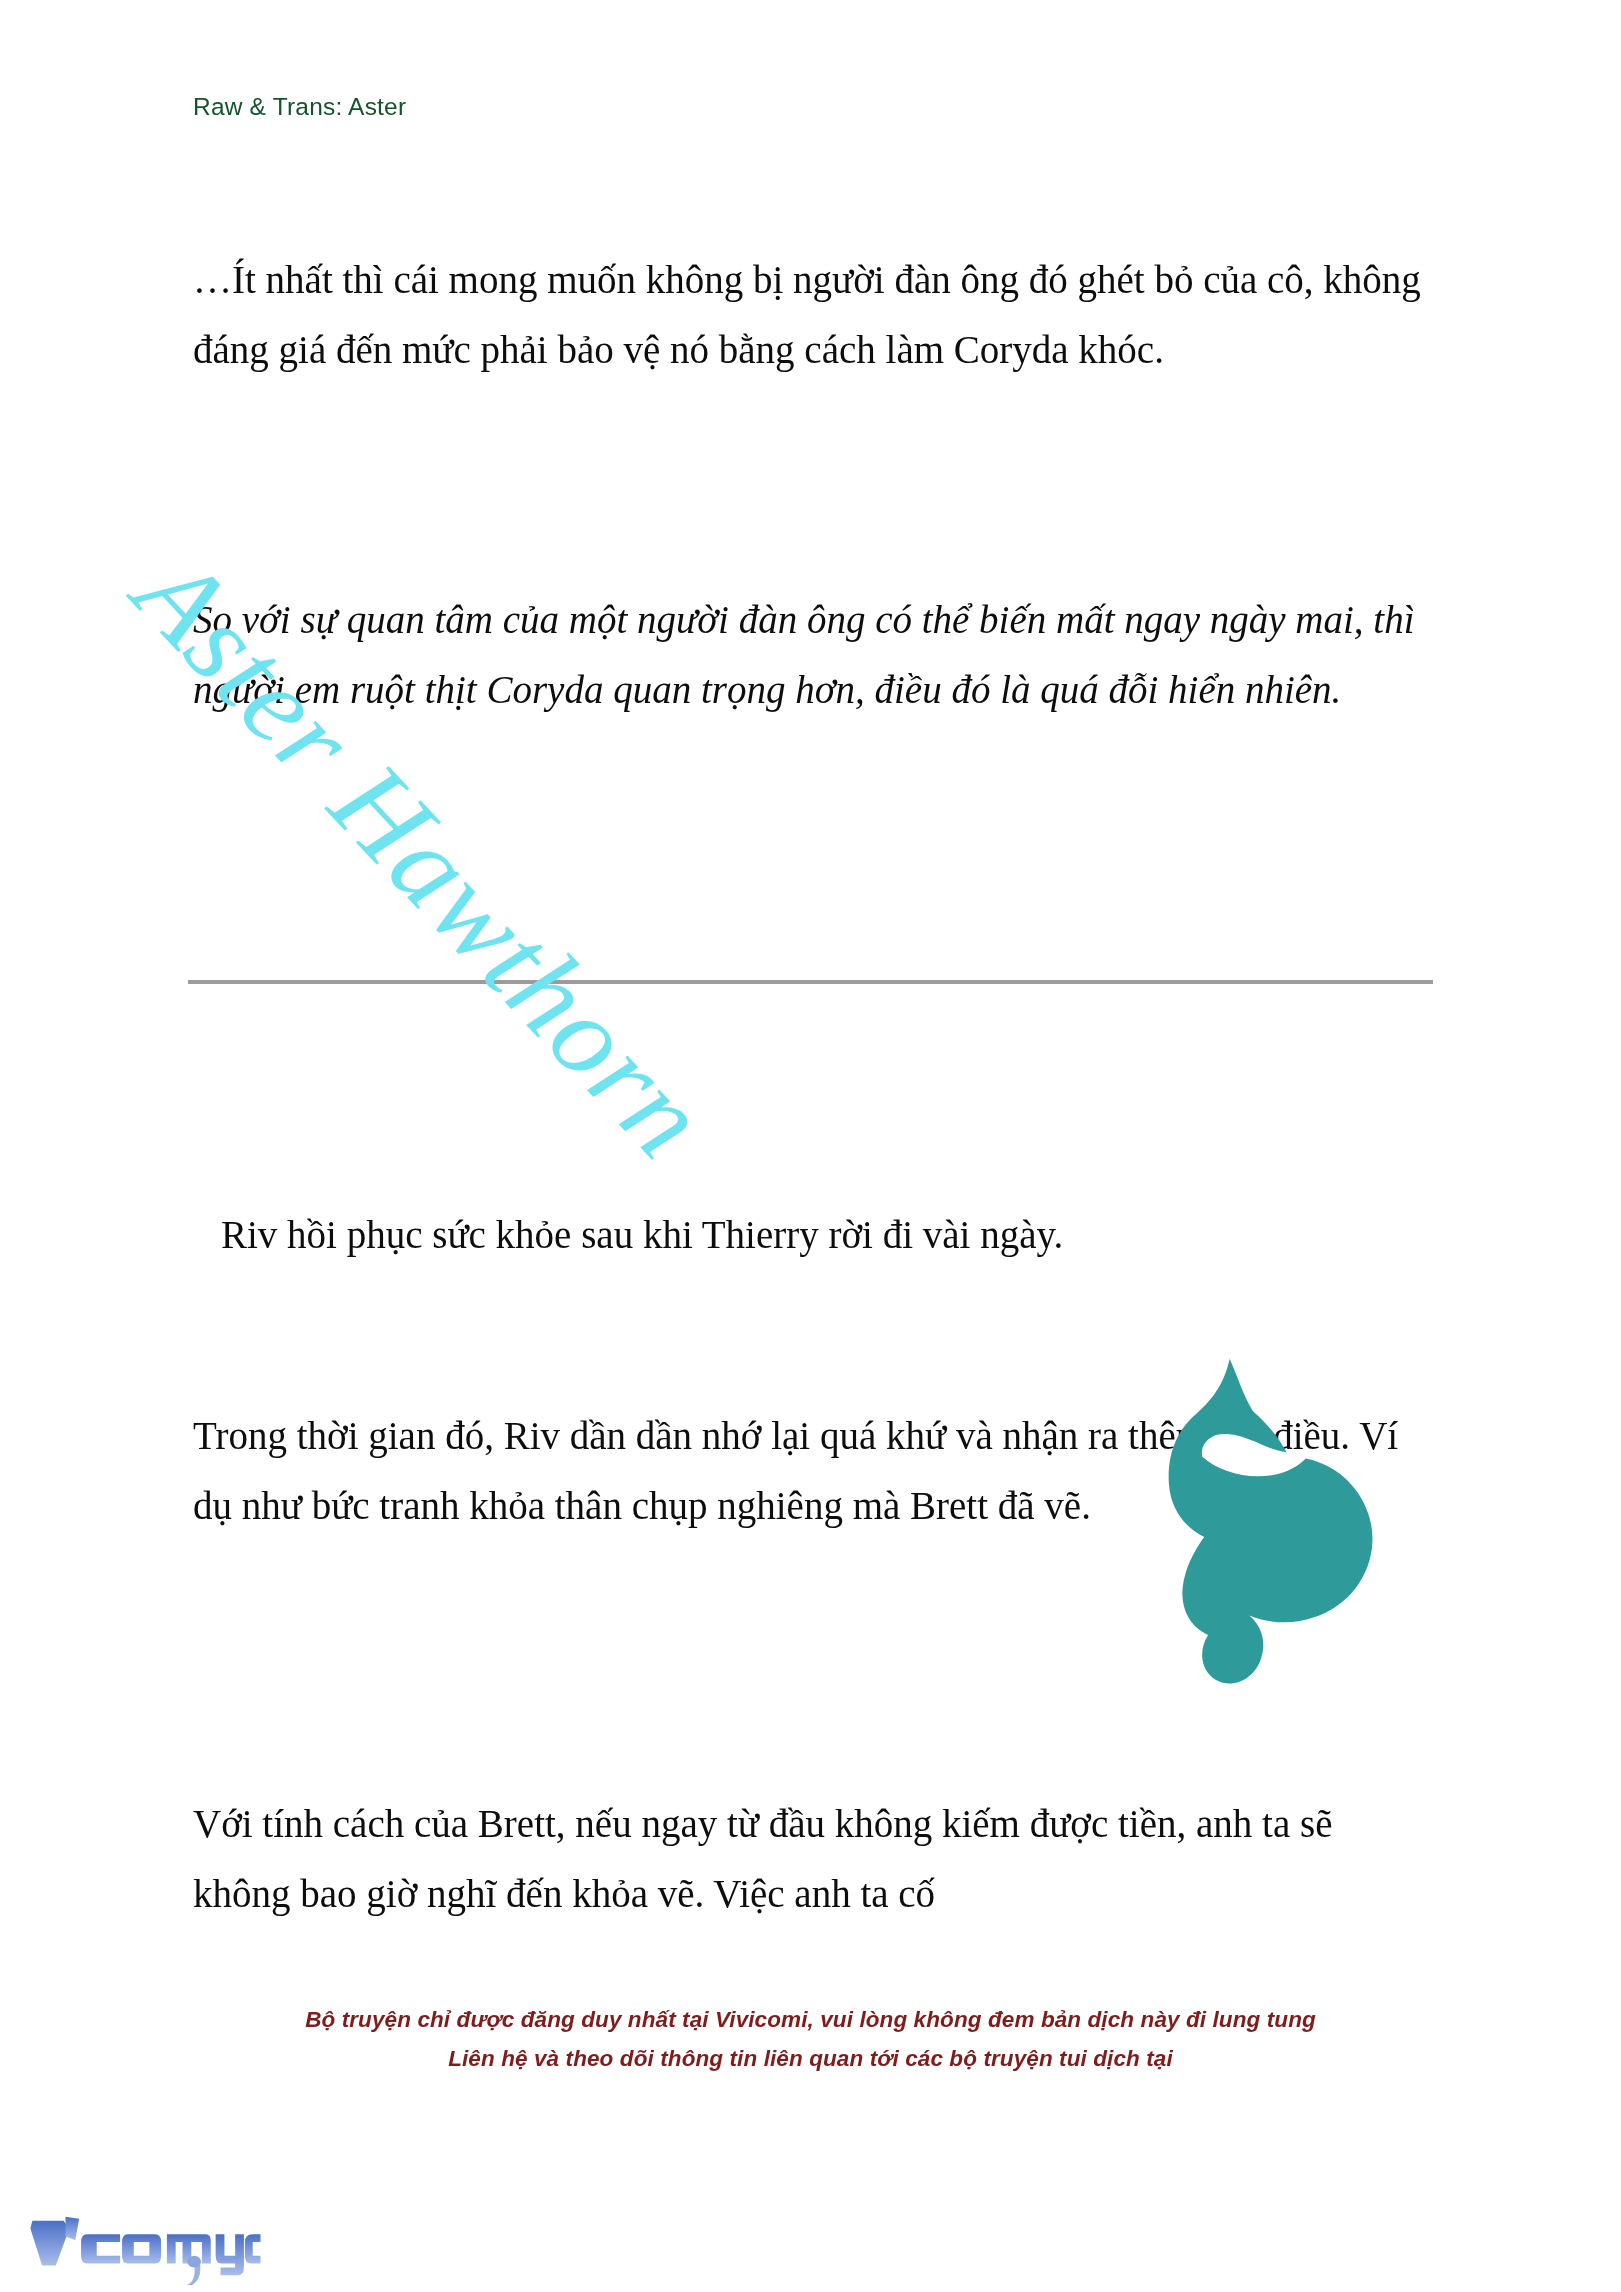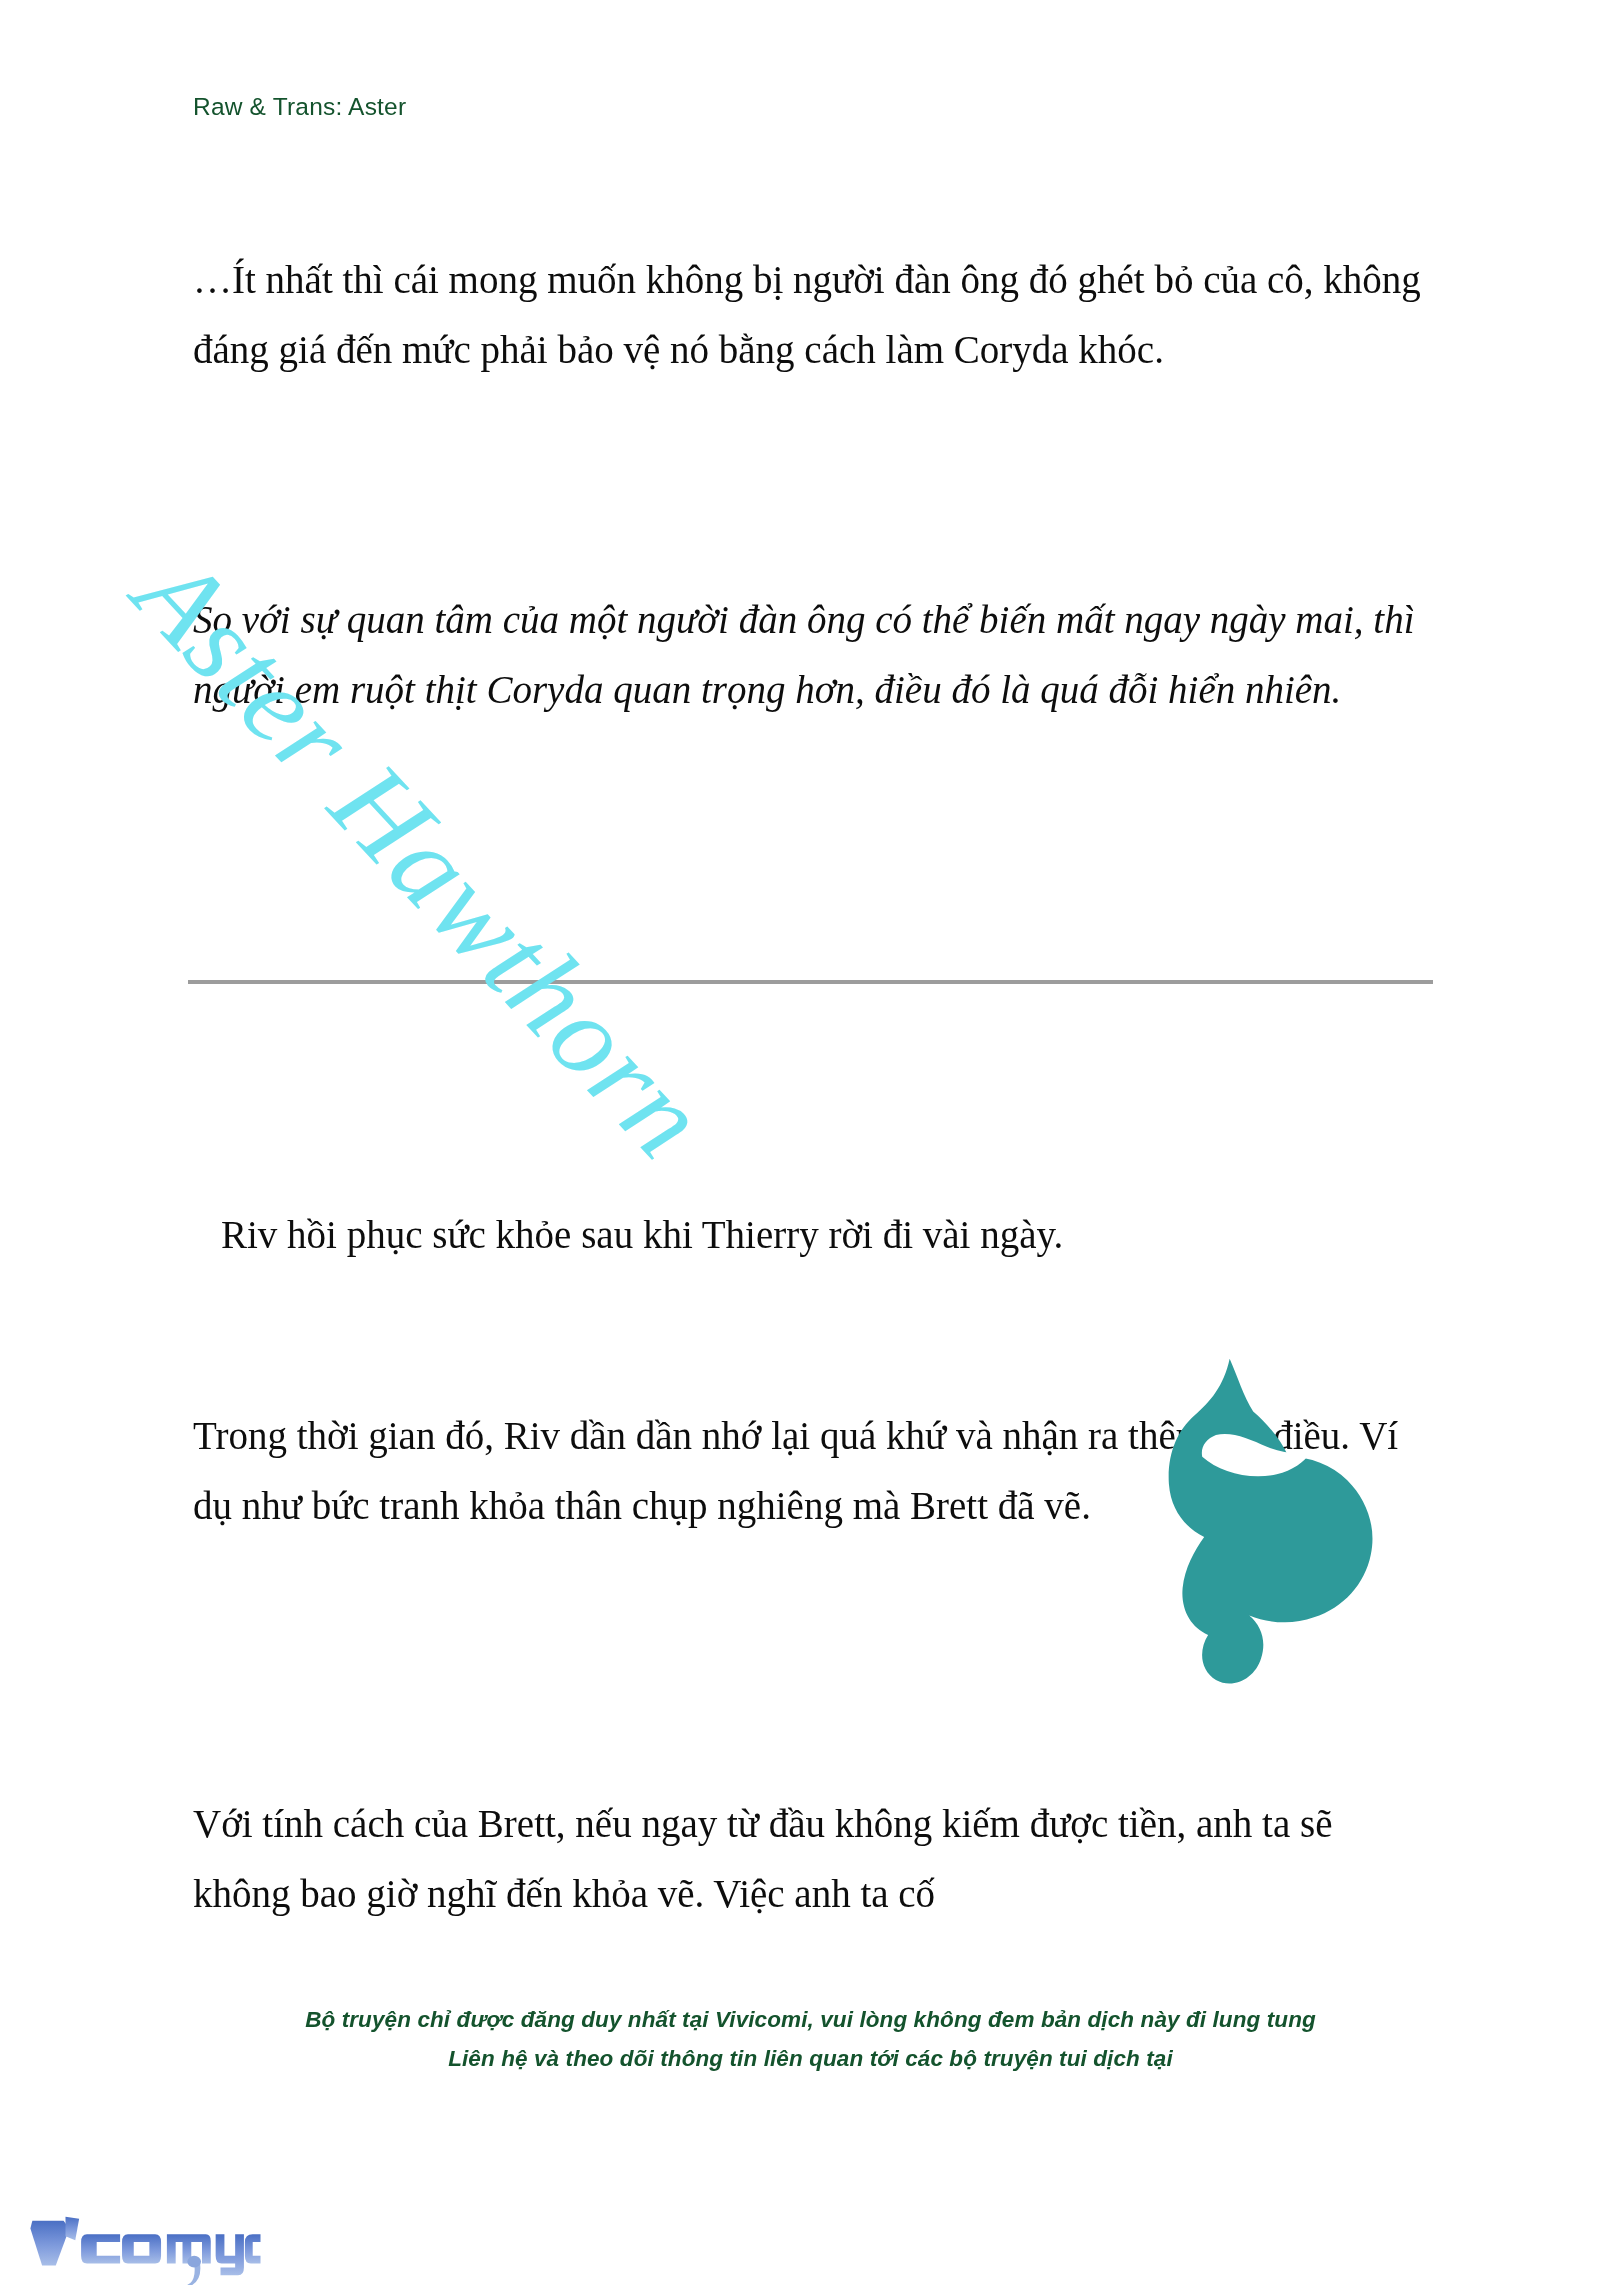--- a/index.html
+++ b/index.html
@@ -108,21 +108,21 @@
     width: 1621px;
     text-align: center;
     z-index: 2;
   }
   .footer-note div {
     font-family: "Liberation Sans", "DejaVu Sans", sans-serif;
     font-style: italic;
     font-weight: bold;
     font-size: 22.5px;
     line-height: 39px;
-    color: #14532d;
+    color: #7f1d1d;
     letter-spacing: 0.1px;
   }
 
   
   .site-logo {
     position: absolute;
     left: 25.5px;
     top: 2207px;
     width: 235px;
     height: 78px;

